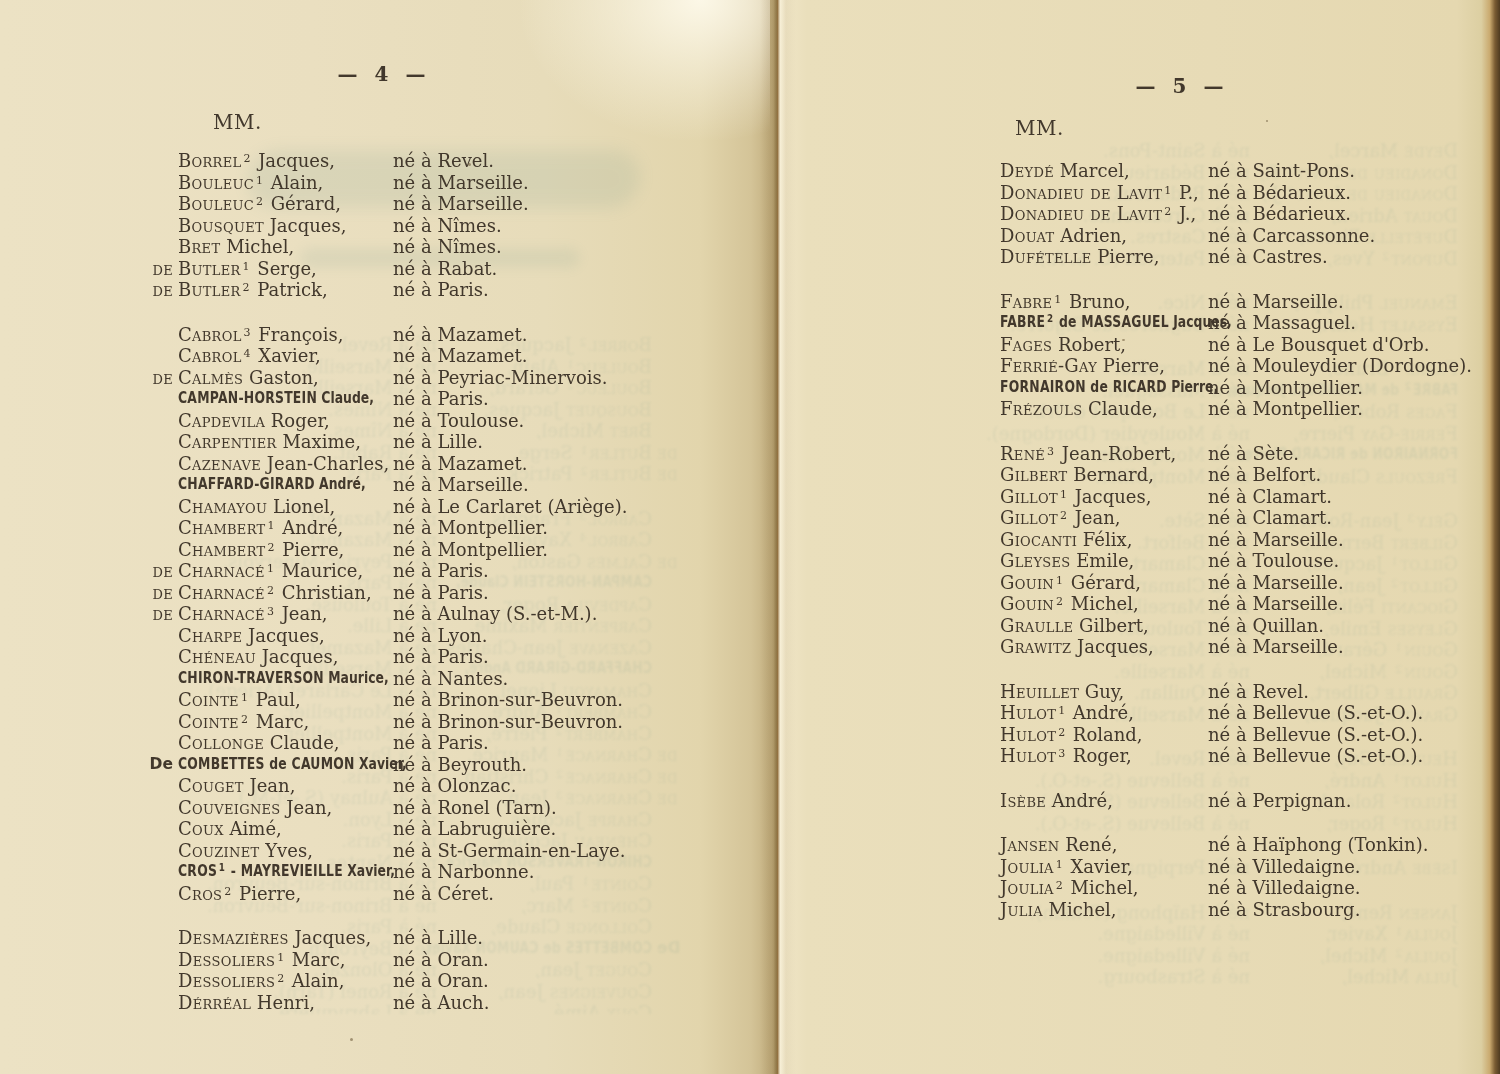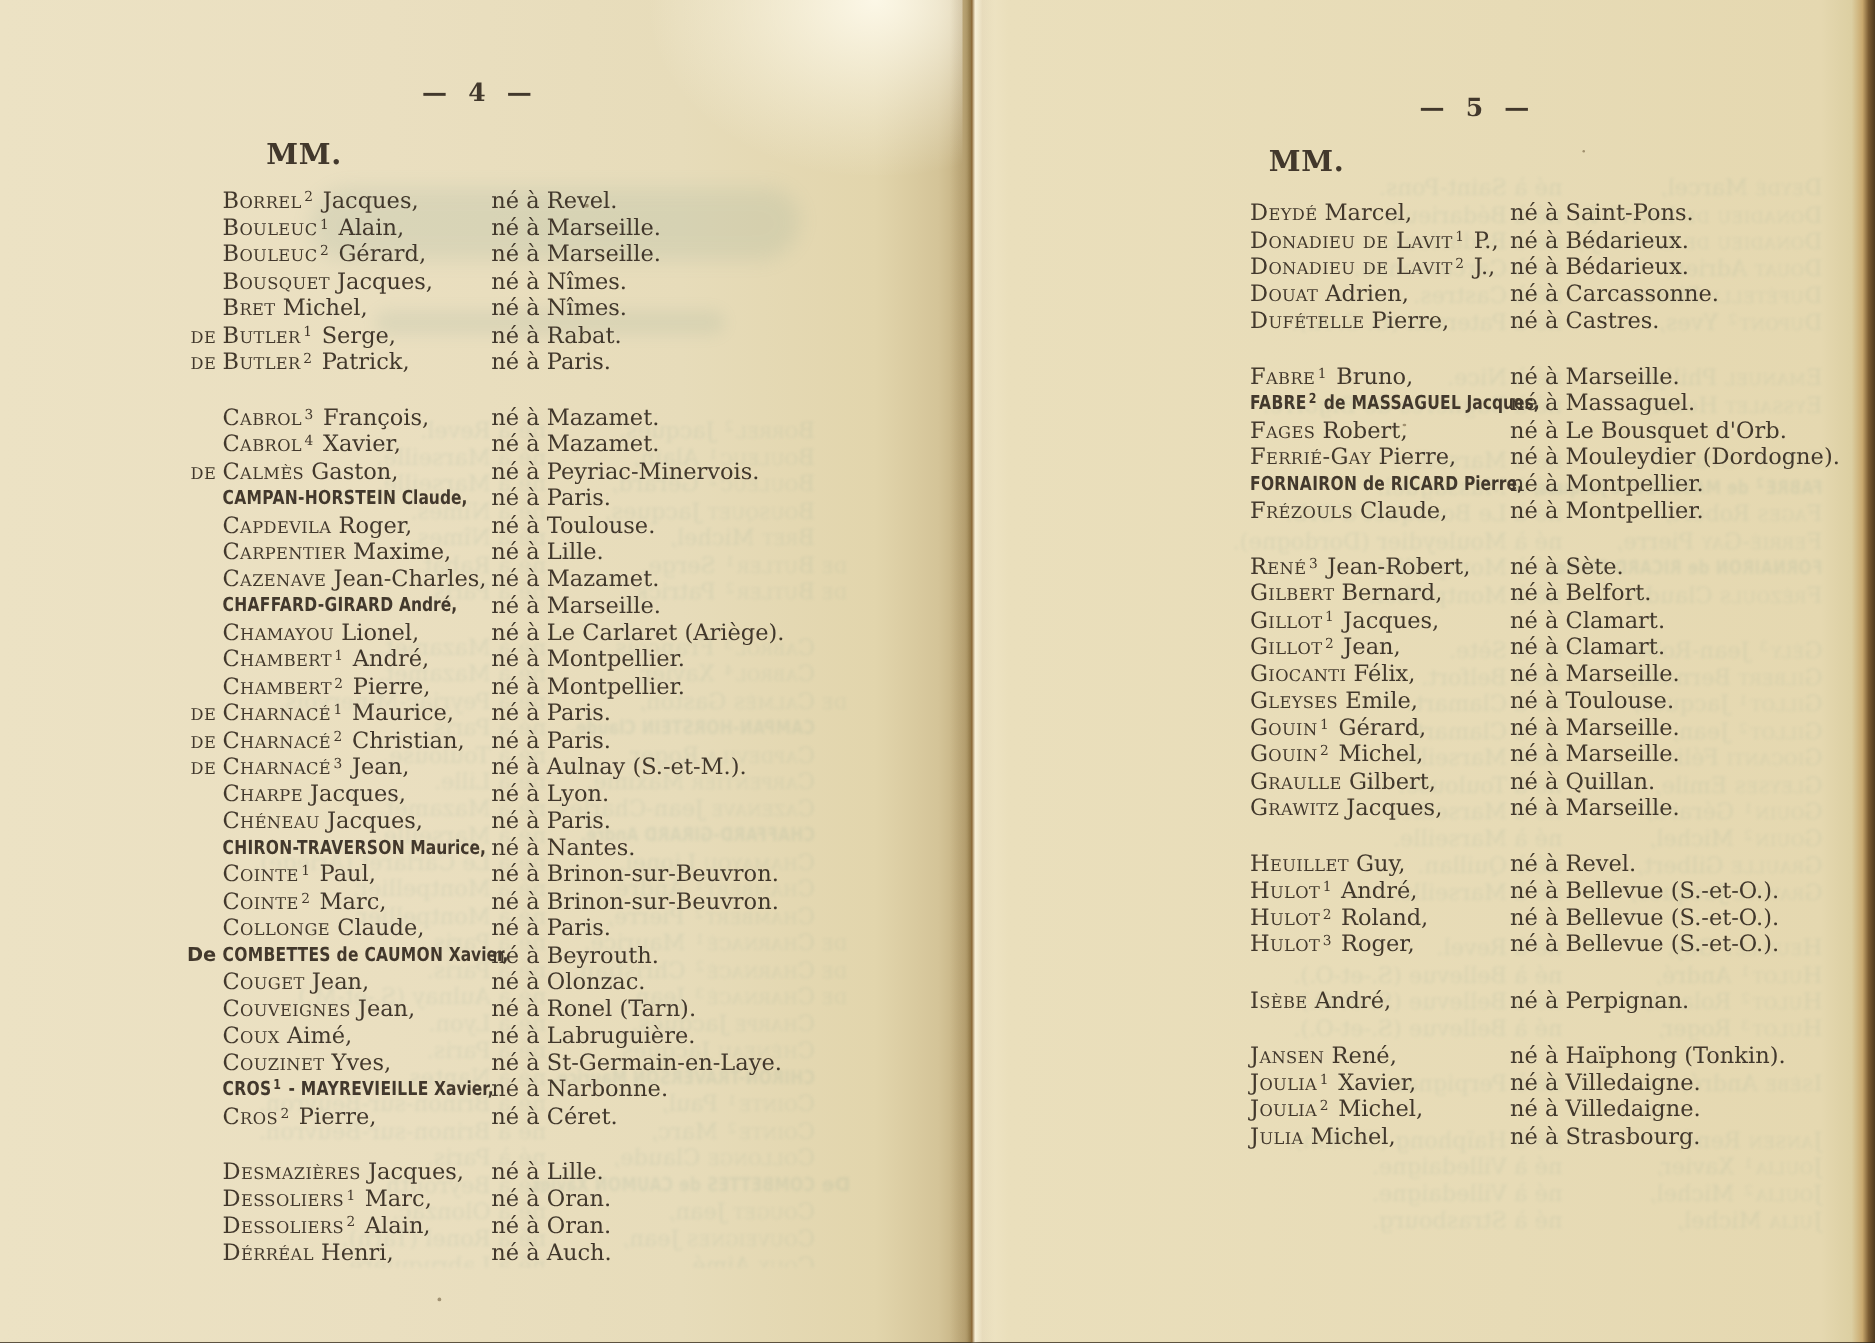--- a/index.html
+++ b/index.html
@@ -24,21 +24,21 @@
   .fold-highlight{
     position:absolute;right:8px;top:0;width:250px;height:140px;pointer-events:none;
     background:radial-gradient(ellipse at 72% 0%,rgba(253,249,234,.95) 0%,rgba(253,249,234,.35) 45%,rgba(253,249,234,0) 72%);
   }
   .pagenum{
     position:absolute;transform:translateX(-50%);
     font-size:20px;font-weight:700;letter-spacing:1px;word-spacing:8px;white-space:nowrap;
   }
   #page-left .pagenum{left:382px;top:62px;}
   #page-right .pagenum{left:402px;top:74px;}
-  .heading{position:absolute;font-size:23px;font-weight:700;letter-spacing:.5px;}
+  .heading{position:absolute;font-size:20px;font-weight:400;letter-spacing:.5px;}
   #page-left .heading{left:213px;top:110px;}
   #page-right .heading{left:237px;top:116px;}
   .rows{position:absolute;}
   #page-left .rows{left:140px;top:150px;width:600px;}
   #page-right .rows{left:202px;top:160px;width:510px;margin-left:20px;}
   .group{margin-bottom:23px;}
   .row{display:flex;line-height:21.5px;white-space:nowrap;font-size:18px;}
   .prefix{flex:0 0 auto;text-align:right;padding-right:5px;box-sizing:border-box;}
   #page-left .prefix{width:38px;}
   #page-right .prefix{width:0;padding:0;overflow:visible;}

